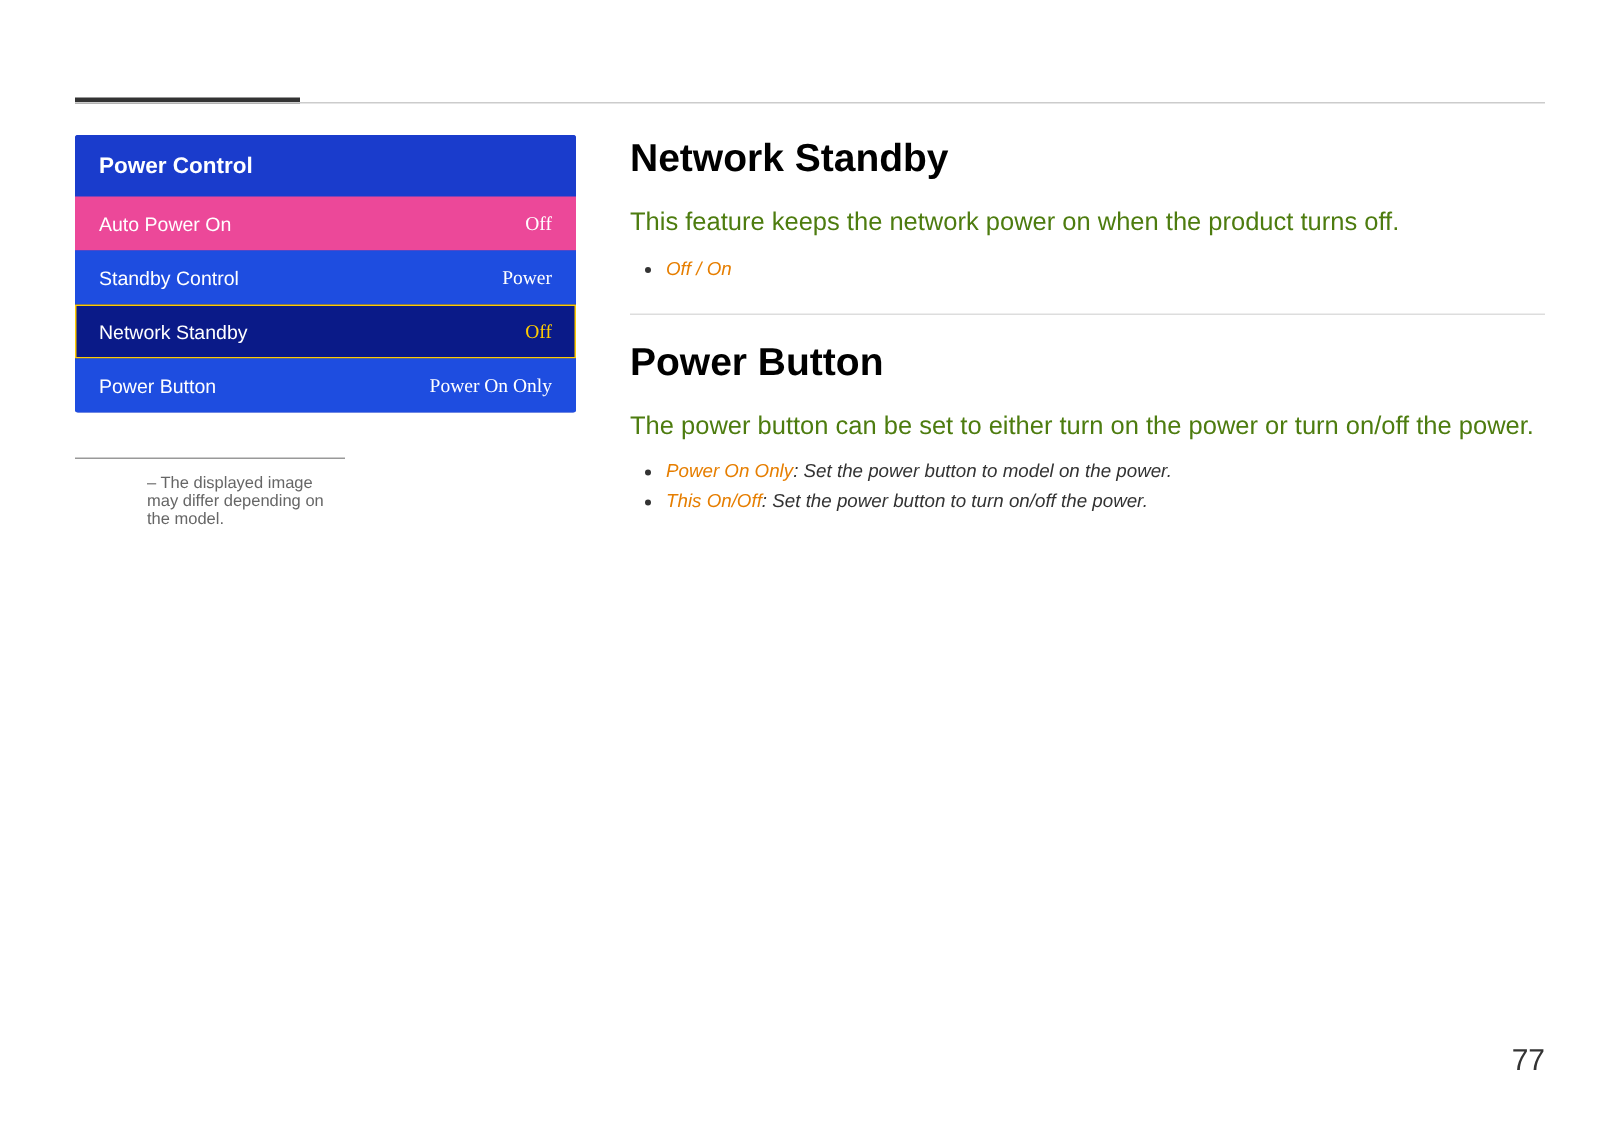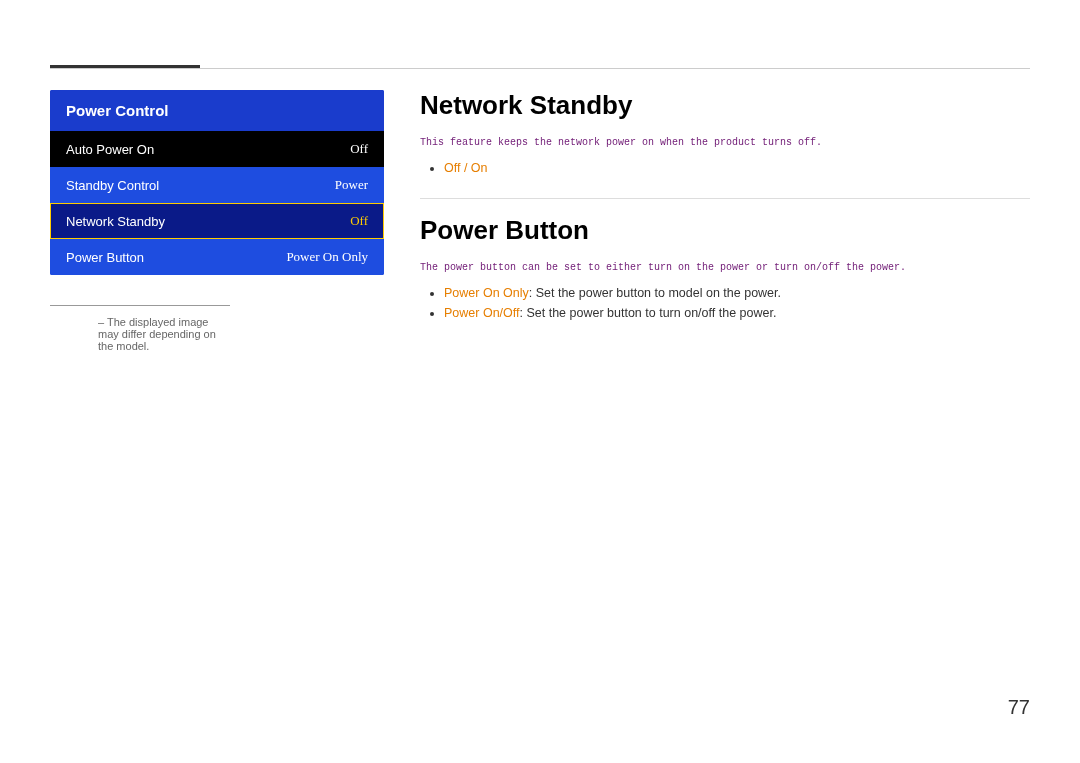--- a/index.html
+++ b/index.html
@@ -56,21 +56,21 @@
       padding: 12px 16px;
     }
 
     .menu-item {
       display: flex;
       justify-content: space-between;
       align-items: center;
       padding: 10px 16px;
       color: #ffffff;
       font-size: 13px;
-      background: #000000;
+      background: #ec4899;
     }
 
     .menu-item:nth-child(odd) {
       background: #1e4de0;
     }
 
     .menu-item.active {
       background: #0a1a88;
       border: 1px solid #ffcc00;
       padding: 9px 15px;
@@ -110,37 +110,37 @@
     }
 
     .section-title {
       font-size: 26px;
       font-weight: bold;
       color: #000000;
       margin-bottom: 14px;
     }
 
     .section-desc {
-      font-size: 10px;
-      color: #701a75;
+      font-size: 17px;
+      color: #4d7c0f;
       margin-bottom: 8px;
       line-height: 1.5;
-      font-family: Liberation Mono, monospace;
     }
 
     .bullet-list {
       list-style: disc;
       margin-left: 24px;
       margin-bottom: 20px;
     }
 
     .bullet-list li {
       font-size: 12.5px;
       color: #333333;
       line-height: 1.6;
+      font-style: italic;
     }
 
     .highlight-orange {
       color: #e67e00;
       font-weight: normal;
     }
 
     .section-divider {
       height: 1px;
       background: #dddddd;
@@ -203,18 +203,18 @@
 
   <div class="section-divider"></div>
 
   <h2 class="section-title">Power Button</h2>
   <p class="section-desc">The power button can be set to either turn on the power or turn on/off the power.</p>
   <ul class="bullet-list">
     <li>
       <span class="highlight-orange">Power On Only</span><span>: Set the power button to model on the power.</span>
     </li>
     <li>
-      <span class="highlight-orange">Power On/Off</span><span>: Set the power button to turn on/off the power.</span>
+      <span class="highlight-orange">This On/Off</span><span>: Set the power button to turn on/off the power.</span>
     </li>
   </ul>
 </div>
 
 <div class="page-number">77</div>
 
 </body></html>

